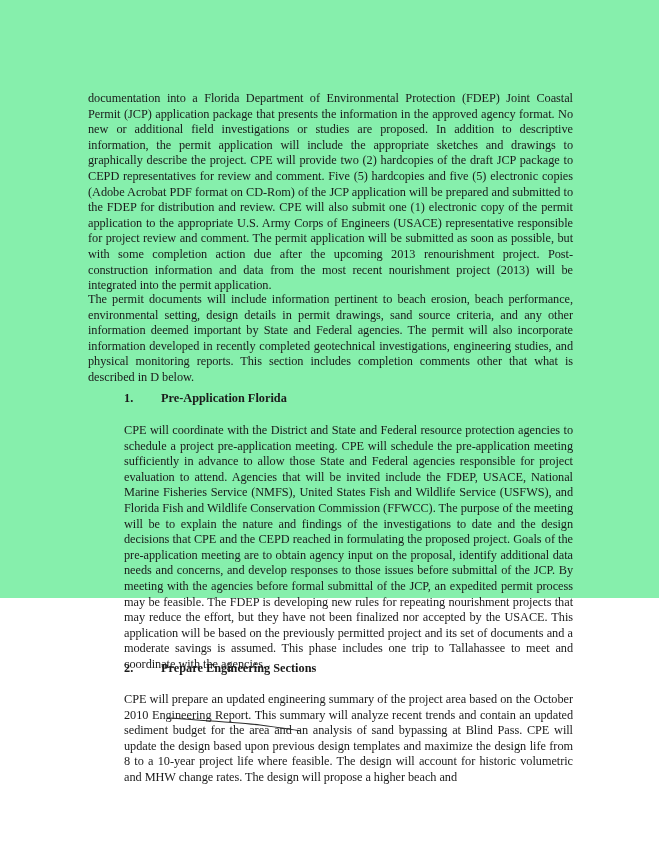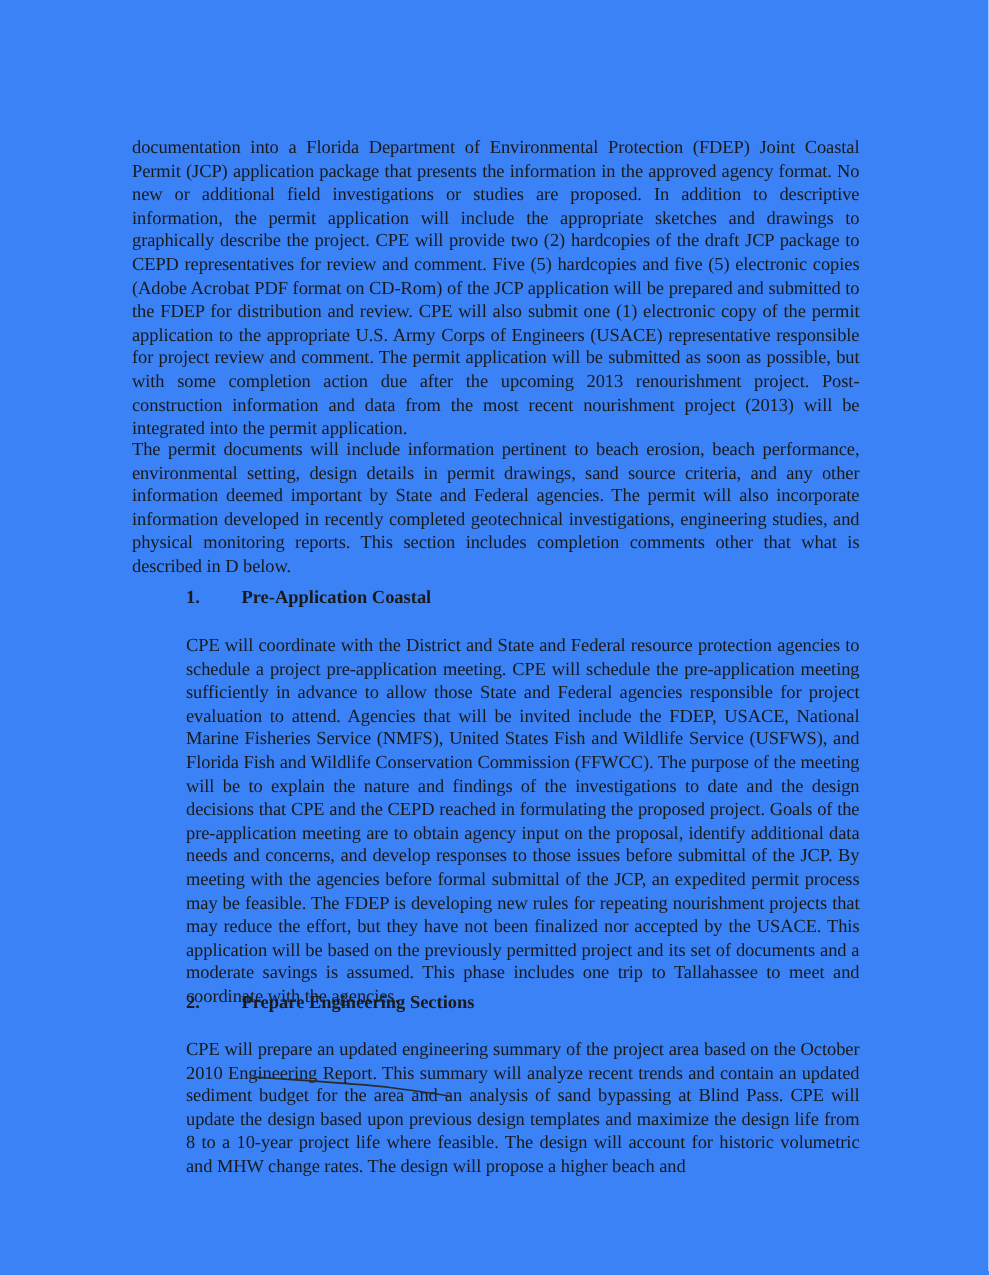--- a/index.html
+++ b/index.html
@@ -1,19 +1,19 @@
 <!DOCTYPE html>
 <html><head>
 <meta charset="utf-8">
 <style>
   html, body { margin: 0; padding: 0; background: #ffffff; }
   body { width: 659px; height: 850px; position: relative; overflow: hidden; }
   .page {
-    position: absolute; left: 0; top: 0; width: 659px; height: 850px;
-    background: #3b82f6; color: #1a1a1a;
+    position: absolute; left: 0; top: 0; width: 659px; height: 598px;
+    background: #86efac; color: #1a1a1a;
     font-family: "Liberation Serif", "DejaVu Serif", serif;
   }
   .para {
     position: absolute; margin: 0;
     font-size: 12.3px; line-height: 15.6px;
     text-align: justify; text-align-last: left;
     letter-spacing: -0.05px;
   }
   .p-main { left: 88px; width: 485px; }
   .p-indent { left: 124px; width: 449px; }
@@ -33,21 +33,21 @@
 </head>
 <body>
 
 <div class="page">
 
   <p class="para p-main" style="top:91px;">documentation into a Florida Department of Environmental Protection (FDEP) Joint Coastal Permit (JCP) application package that presents the information in the approved agency format. No new or additional field investigations or studies are proposed. In addition to descriptive information, the permit application will include the appropriate sketches and drawings to graphically describe the project.  CPE will provide two (2) hardcopies of the draft JCP package to CEPD representatives for review and comment.  Five (5) hardcopies and five (5) electronic copies (Adobe Acrobat PDF format on CD-Rom) of the JCP application will be prepared and submitted to the FDEP for distribution and review.  CPE will also submit one (1) electronic copy of the permit application to the appropriate U.S. Army Corps of Engineers (USACE) representative responsible for project review and comment.  The permit application will be submitted as soon as possible, but with some completion action due after the upcoming 2013 renourishment project.  Post-construction information and data from the most recent nourishment project (2013) will be integrated into the permit application.</p>
 
   <p class="para p-main" style="top:292px;">The permit documents will include information pertinent to beach erosion, beach performance, environmental setting, design details in permit drawings, sand source criteria, and any other information deemed important by State and Federal agencies.  The permit will also incorporate information developed in recently completed geotechnical investigations, engineering studies, and physical monitoring reports. This section includes completion comments other that what is described in D below.</p>
 
   <div class="heading" style="left:124px; top:391px;">
-    <span class="num">1.</span><span>Pre-Application Coastal</span>
+    <span class="num">1.</span><span>Pre-Application Florida</span>
   </div>
 
   <p class="para p-indent" style="top:423px;">CPE will coordinate with the District and State and Federal resource protection agencies to schedule a project pre-application meeting.  CPE will schedule the pre-application meeting sufficiently in advance to allow those State and Federal agencies responsible for project evaluation to attend.  Agencies that will be invited include the FDEP, USACE, National Marine Fisheries Service (NMFS), United States Fish and Wildlife Service (USFWS), and Florida Fish and Wildlife Conservation Commission (FFWCC).  The purpose of the meeting will be to explain the nature and findings of the investigations to date and the design decisions that CPE and the CEPD reached in formulating the proposed project.  Goals of the pre-application meeting are to obtain agency input on the proposal, identify additional data needs and concerns, and develop responses to those issues before submittal of the JCP.  By meeting with the agencies before formal submittal of the JCP, an expedited permit process may be feasible.  The FDEP is developing new rules for repeating nourishment projects that may reduce the effort, but they have not been finalized nor accepted by the USACE.  This application will be based on the previously permitted project and its set of documents and a moderate savings is assumed. This phase includes one trip to Tallahassee to meet and coordinate with the agencies.</p>
 
   <div class="heading" style="left:124px; top:661px;">
     <span class="num">2.</span><span>Prepare Engineering Sections</span>
   </div>
 
   <p class="para p-indent" style="top:692px;">CPE will prepare an updated engineering summary of the project area based on the October 2010 Engineering Report.  This summary will analyze recent trends and contain an updated sediment budget for the area and an analysis of sand bypassing at Blind Pass. CPE will update the design based upon previous design templates and maximize the design life from 8 to a 10-year project life where feasible.  The design will account for historic volumetric and MHW change rates.  The design will propose a higher beach and</p>
 

